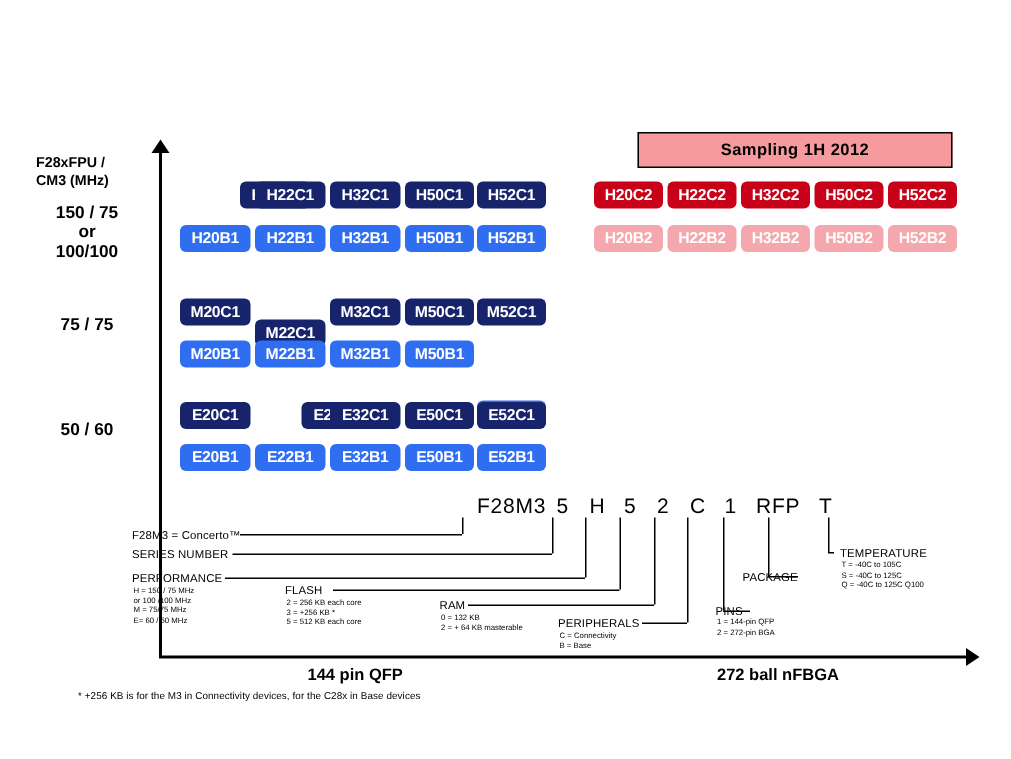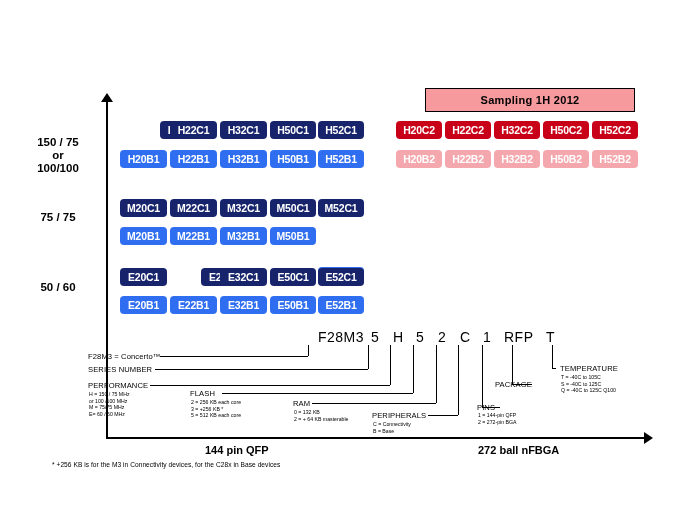--- a/index.html
+++ b/index.html
@@ -99,20 +99,24 @@
 <body>
 
 <div id="slide">
 
 
   <div id="y-arrow"></div>
   <div id="y-axis"></div>
   <div id="x-axis"></div>
   <div id="x-arrow"></div>
 
+  <div id="y-axis-label">
+    <div>F28xFPU /</div>
+    <div>CM3 (MHz)</div>
+  </div>
 
   <div class="tick-label" id="tick-h">
     <div style="white-space:pre-line">150 / 75
 or
 100/100</div>
   </div>
   <div class="tick-label" id="tick-m">75 / 75</div>
   <div class="tick-label" id="tick-e">50 / 60</div>
 
   <div id="sampling">
@@ -124,21 +128,21 @@
       <div class="chip c-dark" style="left: 170px; top: 121px; width: 47px;">H22C1</div>
       <div class="chip c-dark" style="left: 220px; top: 121px; width: 47px;">H32C1</div>
       <div class="chip c-dark" style="left: 270px; top: 121px; width: 46px;">H50C1</div>
       <div class="chip c-dark" style="left: 318px; top: 121px; width: 46px;">H52C1</div>
       <div class="chip c-blue" style="left: 120px; top: 150px; width: 47px;">H20B1</div>
       <div class="chip c-blue" style="left: 170px; top: 150px; width: 47px;">H22B1</div>
       <div class="chip c-blue" style="left: 220px; top: 150px; width: 47px;">H32B1</div>
       <div class="chip c-blue" style="left: 270px; top: 150px; width: 46px;">H50B1</div>
       <div class="chip c-blue" style="left: 318px; top: 150px; width: 46px;">H52B1</div>
       <div class="chip c-dark" style="left: 120px; top: 199px; width: 47px;">M20C1</div>
-      <div class="chip c-dark" style="left: 170px; top: 199px; width: 47px;">M22C1</div>
+      <div class="chip c-dark" style="left: 170px; top: 213px; width: 47px;">M22C1</div>
       <div class="chip c-dark" style="left: 220px; top: 199px; width: 47px;">M32C1</div>
       <div class="chip c-dark" style="left: 270px; top: 199px; width: 46px;">M50C1</div>
       <div class="chip c-dark" style="left: 318px; top: 199px; width: 46px;">M52C1</div>
       <div class="chip c-blue" style="left: 120px; top: 227px; width: 47px;">M20B1</div>
       <div class="chip c-blue" style="left: 170px; top: 227px; width: 47px;">M22B1</div>
       <div class="chip c-blue" style="left: 220px; top: 227px; width: 47px;">M32B1</div>
       <div class="chip c-blue" style="left: 270px; top: 227px; width: 46px;">M50B1</div>
       <div class="chip c-blue" style="left: 318px; top: 227px; width: 46px; margin-top: 40px;">M52B1</div>
       <div class="chip c-dark" style="left: 120px; top: 268px; width: 47px;">E20C1</div>
       <div class="chip c-dark" style="left: 170px; top: 268px; width: 47px; margin-left: 31px;">E22C1</div>

